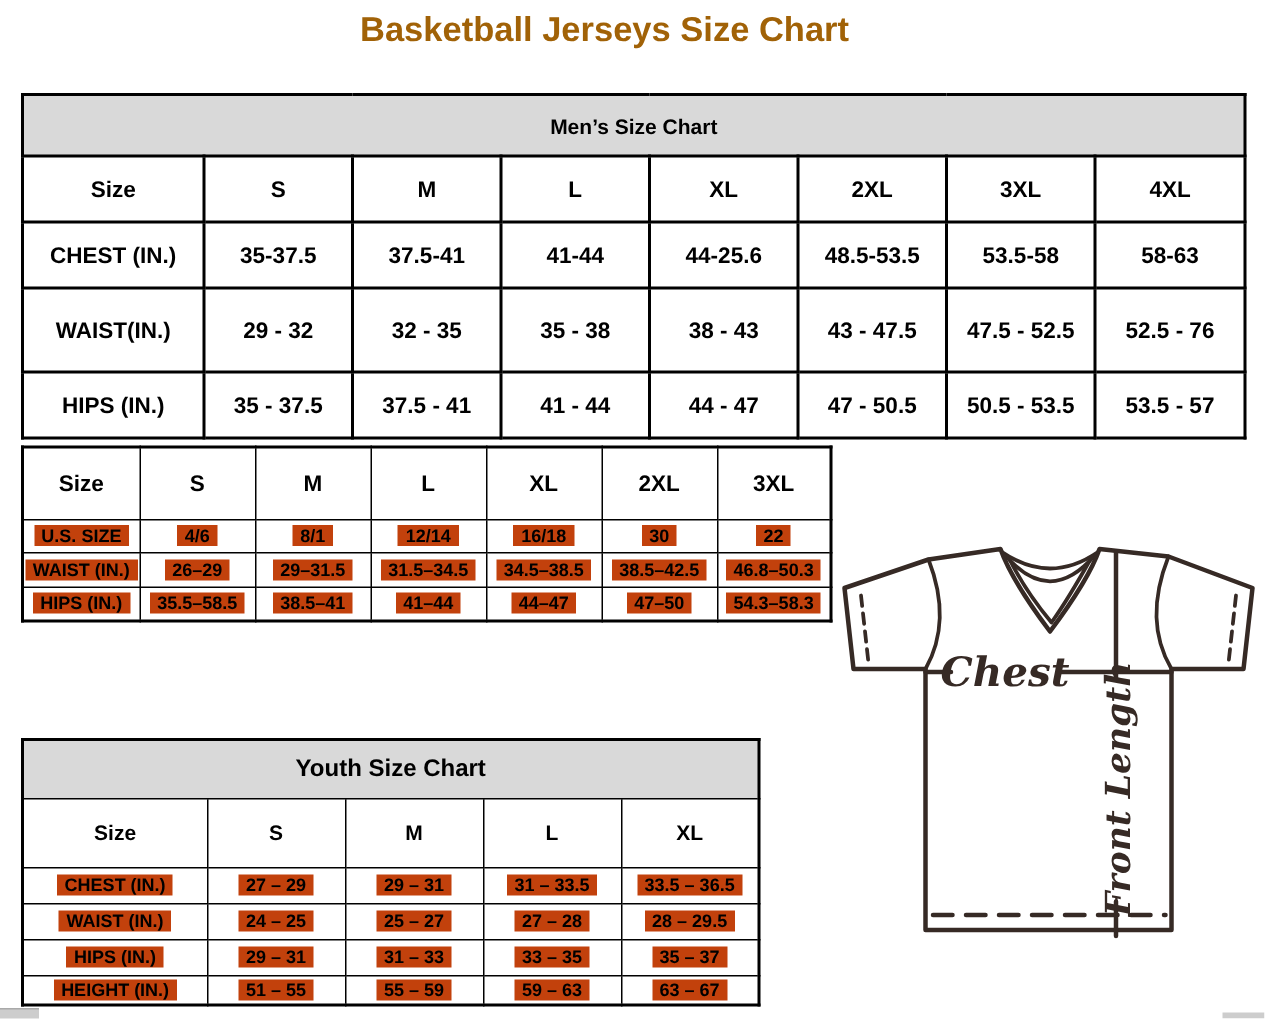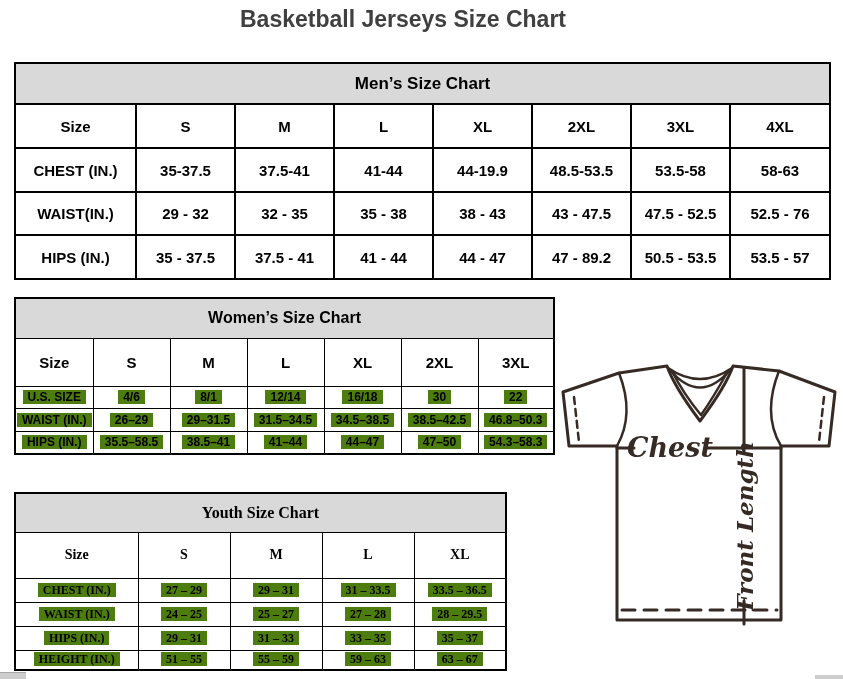--- a/index.html
+++ b/index.html
@@ -6,21 +6,21 @@
   body {
     width:843px; height:679px;
     background:#ffffff;
     position:relative;
     overflow:hidden;
     font-family:"Liberation Sans", sans-serif;
   }
   .page-title {
     position:absolute; left:0; top:6px; width:806px;
     text-align:center;
-    font-size:23px; font-weight:bold; color:#404040;
+    font-size:23px; font-weight:bold; color:#a16207;
     letter-spacing:0px;
   }
   table.size-table {
     position:absolute;
     border-collapse:collapse;
     table-layout:fixed;
     background:#fff;
   }
   table.size-table th, table.size-table td {
     border:1px solid #000;
@@ -30,37 +30,37 @@
     color:#000;
     font-weight:bold;
     overflow:hidden;
     white-space:nowrap;
   }
   .caption-cell { background:#d9d9d9; font-size:17px; }
 
   
   #mens { left:14px; top:62px; width:815px; }
   #mens th, #mens td { border-width:2px; font-size:15px; }
-  #mens .caption-cell { font-size:17px;margin-left:40px; }
+  #mens .caption-cell { font-size:14px;margin-left:40px; }
 
   
   #womens { left:14px; top:297px; width:539px; border:2px solid #000; }
   #womens th, #womens td { font-size:15px; }
   #womens .caption-cell { font-size:16px; }
   #womens tr.data-row td { font-size:12px; }
   #womens td.row-label { font-size:11.5px; }
 
   
   #youth { left:14px; top:492px; width:491px; border:2px solid #000; }
-  #youth th, #youth td { font-size:14px;font-family:Liberation Serif, serif; }
+  #youth th, #youth td { font-size:14px; }
   #youth .caption-cell { font-size:16px; }
   #youth tr.data-row td { font-size:12px; }
   #youth td.row-label { font-size:11.5px; }
 
-  .hl { background:#4d7c0f; padding:0 5px; }
+  .hl { background:#c2410c; padding:0 5px; }
 
   #jersey { position:absolute; left:555px; top:360px; }
 
   .scroll-frag { position:absolute; background:#cdcdcd; }
   #scroll-frag-left  { left:0;  top:672px; width:26px; height:7px; border-top:1px solid #a9a9a9; }
   #scroll-frag-right { left:815px; top:675px; width:28px; height:4px; }
 </style>
 </head>
 <body>
 
@@ -89,62 +89,59 @@
       <th>XL</th>
       <th>2XL</th>
       <th>3XL</th>
       <th>4XL</th>
     </tr>
     <tr class="data-row" style="height:44px">
       <td class="row-label">CHEST (IN.)</td>
       <td>35-37.5</td>
       <td>37.5-41</td>
       <td>41-44</td>
-      <td>44-19.9</td>
+      <td>44-25.6</td>
       <td>48.5-53.5</td>
       <td>53.5-58</td>
       <td>58-63</td>
     </tr>
-    <tr class="data-row" style="height:43px">
+    <tr class="data-row" style="height:56px">
       <td class="row-label">WAIST(IN.)</td>
       <td>29 - 32</td>
       <td>32 - 35</td>
       <td>35 - 38</td>
       <td>38 - 43</td>
       <td>43 - 47.5</td>
       <td>47.5 - 52.5</td>
       <td>52.5 - 76</td>
     </tr>
     <tr class="data-row" style="height:44px">
       <td class="row-label">HIPS (IN.)</td>
       <td>35 - 37.5</td>
       <td>37.5 - 41</td>
       <td>41 - 44</td>
       <td>44 - 47</td>
-      <td>47 - 89.2</td>
+      <td>47 - 50.5</td>
       <td>50.5 - 53.5</td>
       <td>53.5 - 57</td>
     </tr>
   </tbody>
 </table>
 
 <table id="womens" class="size-table">
   <colgroup>
     <col style="width:78px">
       <col style="width:77px">
       <col style="width:77px">
       <col style="width:77px">
     <col style="width:77px">
       <col style="width:77px">
       <col style="width:76px">
   </colgroup>
   <tbody>
-    <tr style="height:40px">
-      <th class="caption-cell" colspan="7">Women’s Size Chart</th>
-    </tr>
     <tr style="height:48px">
       <th>Size</th>
       <th>S</th>
       <th>M</th>
       <th>L</th>
       <th>XL</th>
       <th>2XL</th>
       <th>3XL</th>
     </tr>
     <tr class="data-row" style="height:22px">

